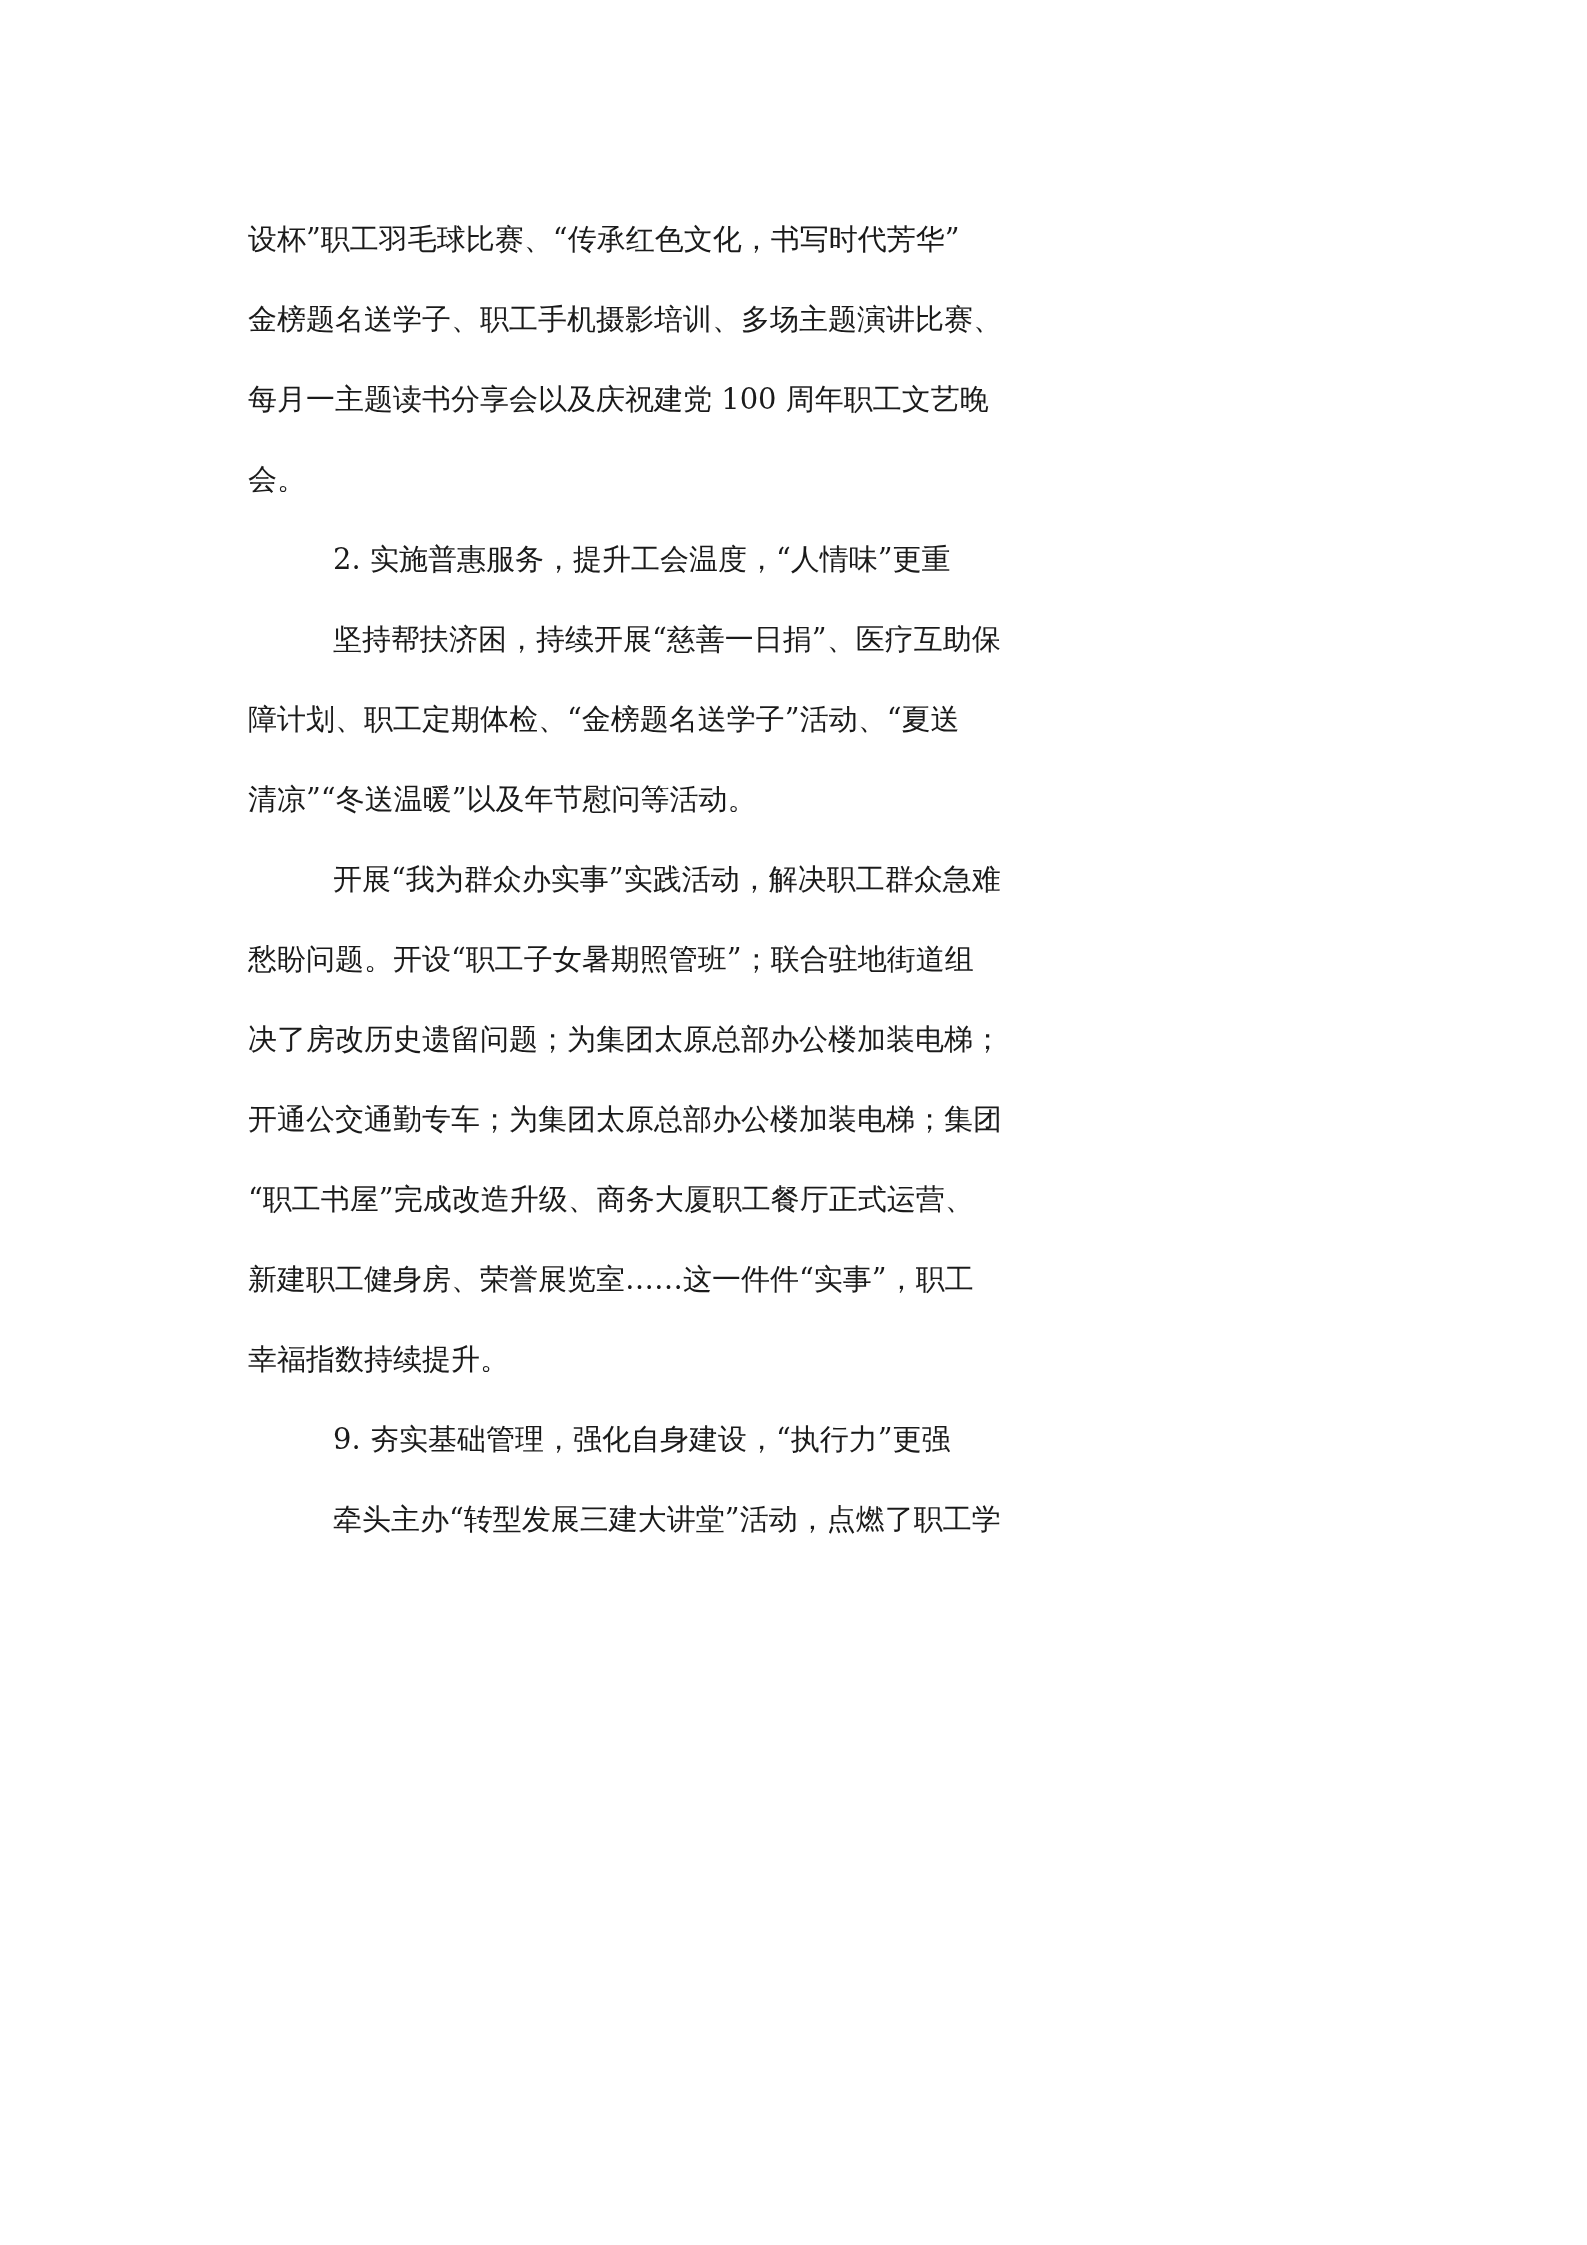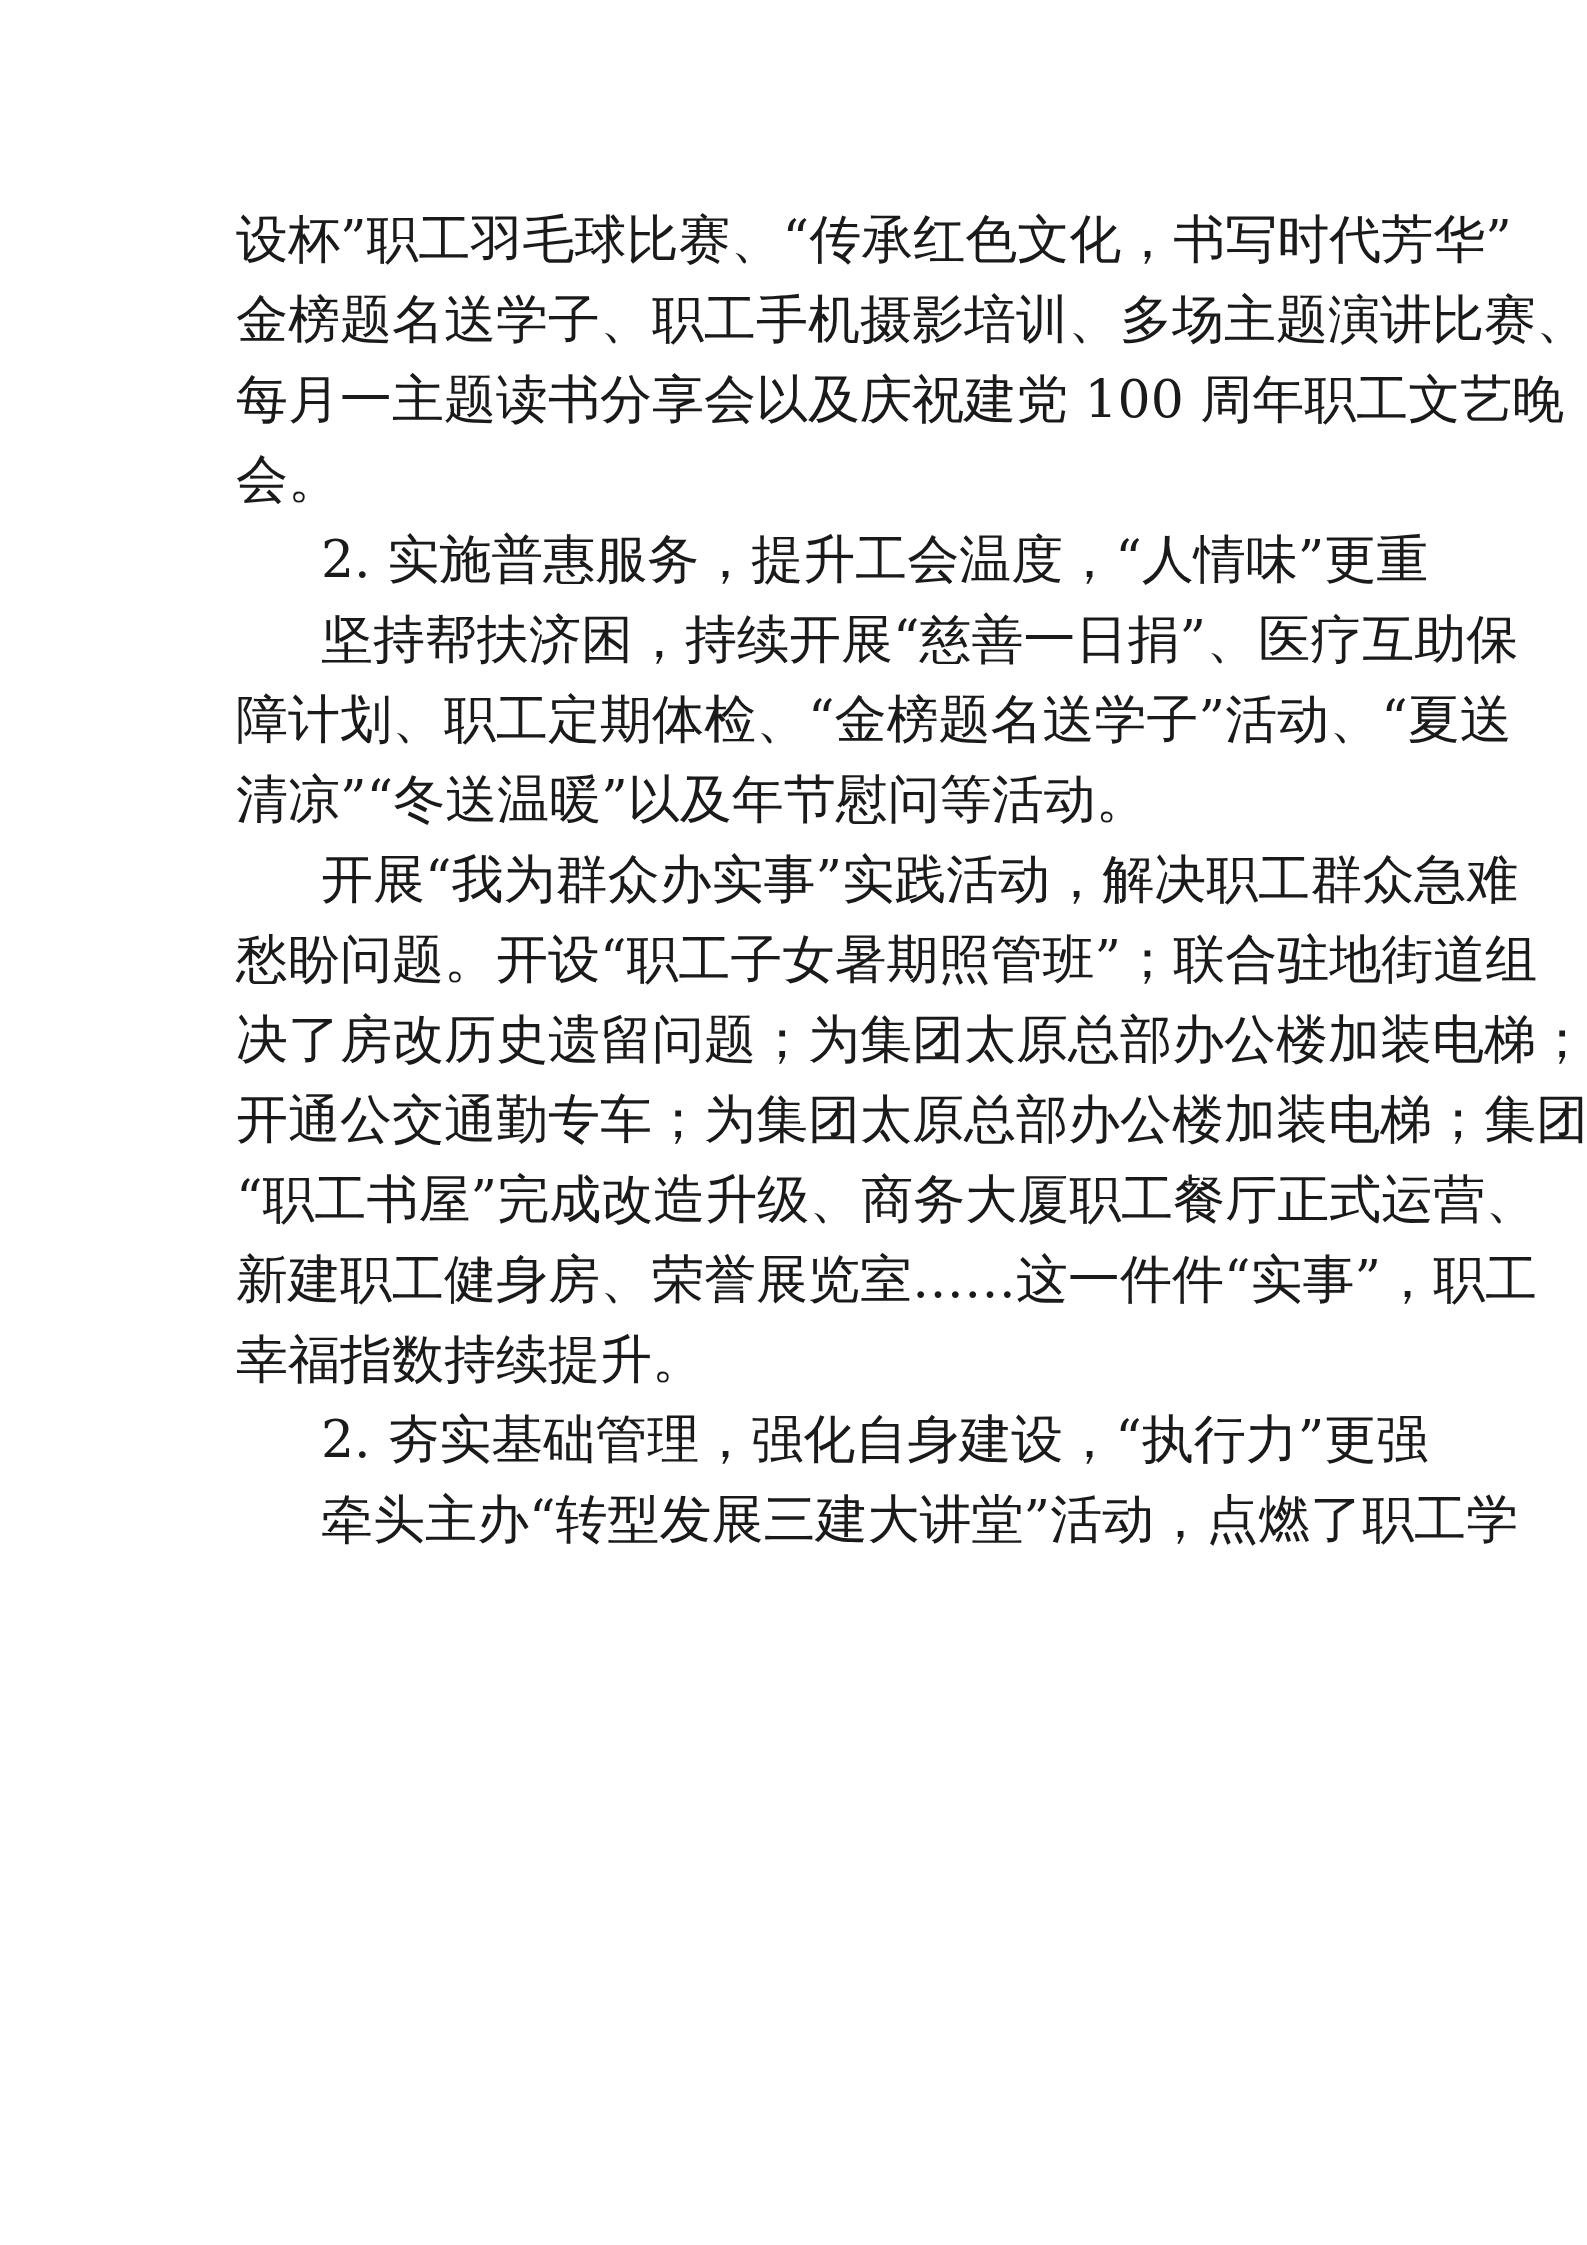--- a/index.html
+++ b/index.html
@@ -9,25 +9,25 @@
   }
   .page {
     position: relative;
     width: 1587px;
     height: 2245px;
     background: #ffffff;
     overflow: hidden;
   }
   .doc-body {
     position: absolute;
-    left: 236px;
+    left: 248px;
     top: 199px;
     width: 1110px;
     font-family: "DejaVu Serif", "Liberation Serif", serif;
-    font-size: 52px;
+    font-size: 29px;
     line-height: 80px;
     font-weight: 400;
     color: #1a1a1a;
   }
   .paragraph {
     margin: 0;
     padding: 0;
   }
   .line {
     height: 80px;
@@ -59,19 +59,19 @@
       <div class="paragraph">
         <div class="line indent">开展“我为群众办实事”实践活动，解决职工群众急难</div>
         <div class="line">愁盼问题。开设“职工子女暑期照管班”；联合驻地街道组</div>
         <div class="line">决了房改历史遗留问题；为集团太原总部办公楼加装电梯；</div>
         <div class="line">开通公交通勤专车；为集团太原总部办公楼加装电梯；集团</div>
         <div class="line">“职工书屋”完成改造升级、商务大厦职工餐厅正式运营、</div>
         <div class="line">新建职工健身房、荣誉展览室……这一件件“实事”，职工</div>
         <div class="line">幸福指数持续提升。</div>
       </div>
       <div class="paragraph">
-        <div class="line indent">2. 夯实基础管理，强化自身建设，“执行力”更强</div>
+        <div class="line indent">9. 夯实基础管理，强化自身建设，“执行力”更强</div>
       </div>
       <div class="paragraph">
         <div class="line indent">牵头主办“转型发展三建大讲堂”活动，点燃了职工学</div>
       </div>
     </div>
 </div>
 
 </body></html>

